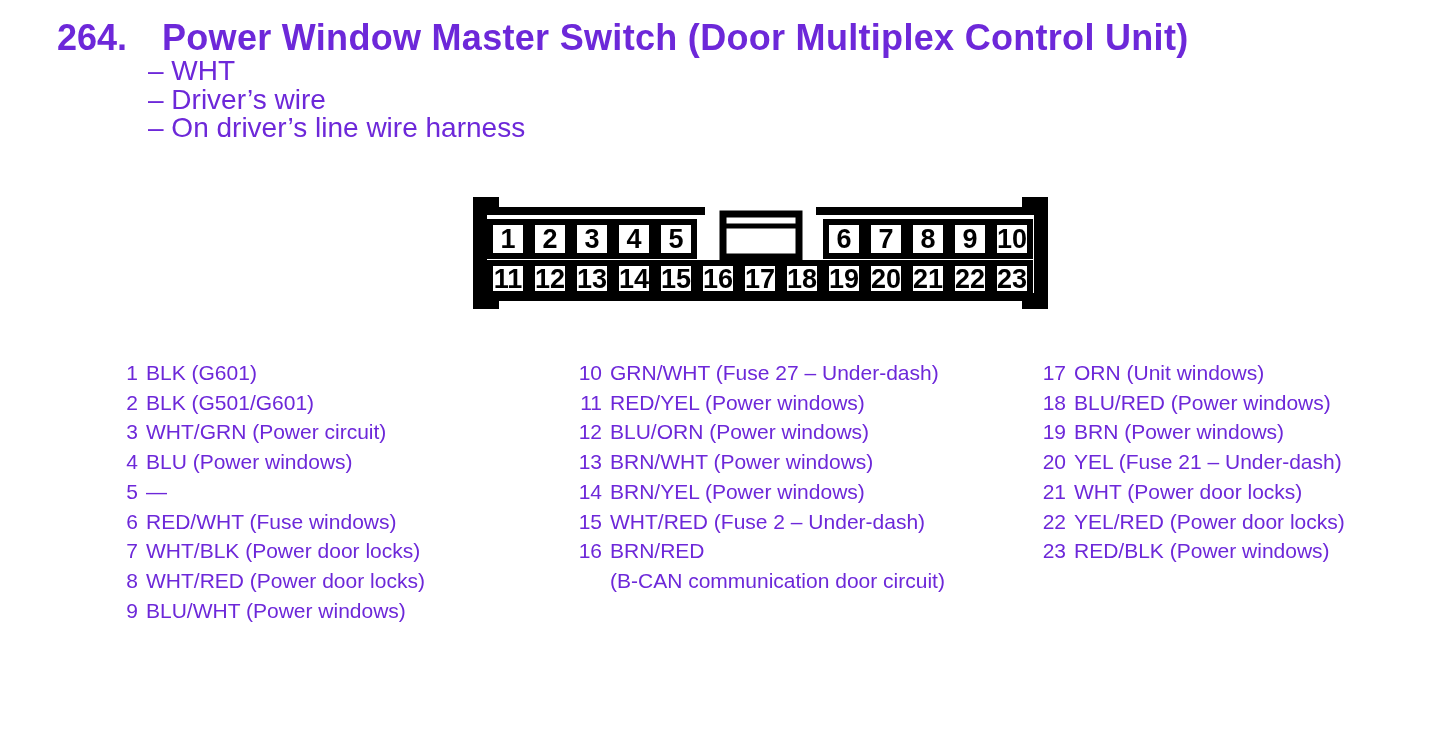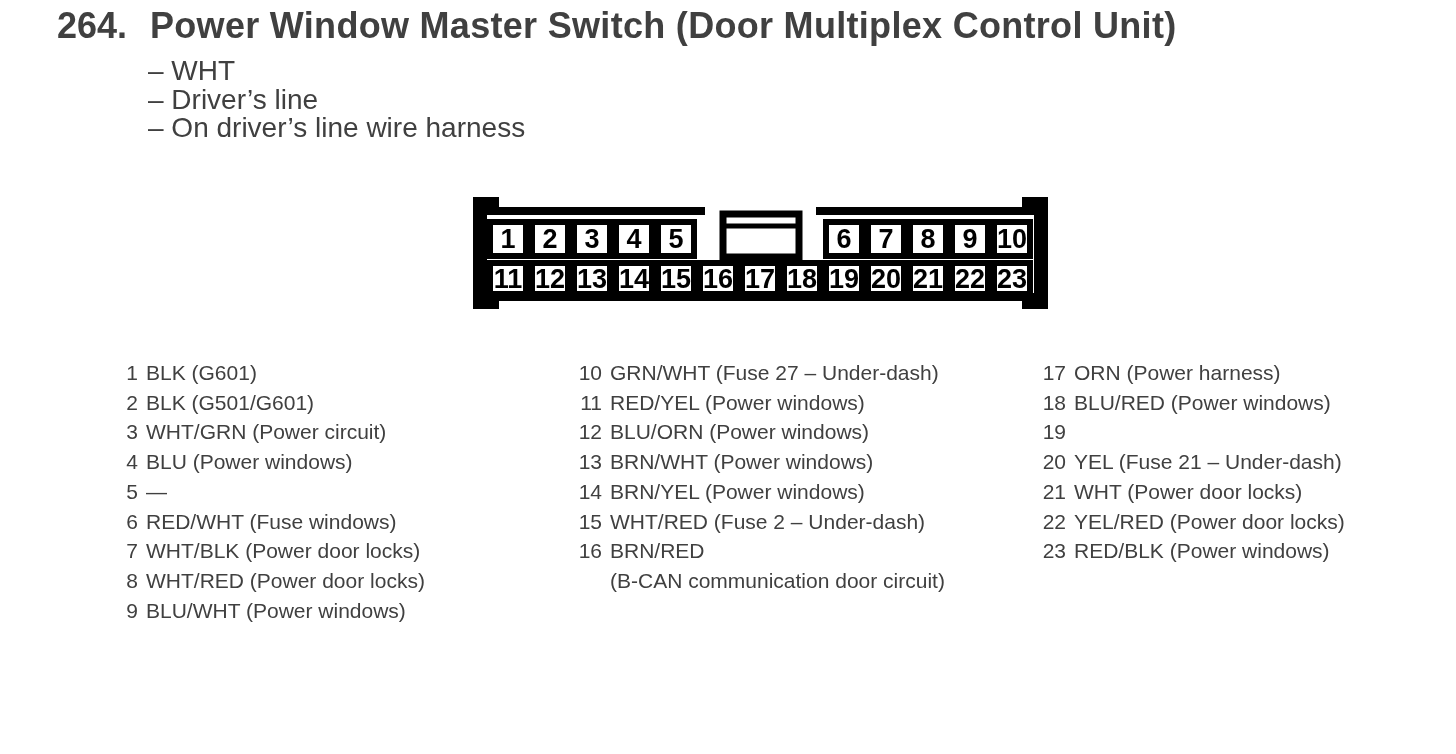--- a/index.html
+++ b/index.html
@@ -5,40 +5,40 @@
   html, body {
     margin: 0;
     padding: 0;
     background: #ffffff;
   }
   .page {
     position: relative;
     width: 1456px;
     height: 754px;
     background: #ffffff;
-    color: #404040;
+    color: #6d28d9;
     font-family: "Liberation Sans", sans-serif;
     overflow: hidden;
   }
   .title-row {
     position: absolute;
     left: 57px;
     top: 5px;
     display: flex;
     align-items: baseline;
     white-space: nowrap;
   }
   .item-num {
     font-weight: bold;
     font-size: 36px;
     width: 93px;
     flex: none;
   }
   .title {
-    margin: 0;
+    margin: 12px;
     font-size: 36px;
     font-weight: bold;
     letter-spacing: 0.3px;
     white-space: nowrap;
   }
   .notes {
     position: absolute;
     left: 148px;
     top: 57px;
     font-size: 28px;
@@ -77,21 +77,21 @@
 
 <div class="page">
 
   <div class="title-row">
     <span class="item-num">264.</span>
     <h1 class="title">Power Window Master Switch (Door Multiplex Control Unit)</h1>
   </div>
 
   <div class="notes">
       <div class="note-line">– WHT</div>
-      <div class="note-line">– Driver’s line</div>
+      <div class="note-line">– Driver’s wire</div>
       <div class="note-line">– On driver’s line wire harness</div>
     </div>
 
   <div class="connector">
     <svg width="575" height="115" viewBox="0 0 575 115" xmlns="http://www.w3.org/2000/svg">
         <rect x="6" y="10" width="563" height="94" fill="#ffffff"></rect>
         <path d="M 0,0 H 26 V 11 H 12 V 101 H 26 V 112 H 0 Z" fill="#000000"></path>
         <path d="M 575,0 H 549 V 11 H 563 V 101 H 549 V 112 H 575 Z" fill="#000000"></path>
         <path d="M 232,14 H 10 V 100 H 565 V 14 H 343" fill="none" stroke="#000000" stroke-width="8"></path>
         <rect x="250" y="17" width="76" height="43" fill="#ffffff" stroke="#000000" stroke-width="7"></rect>
@@ -243,31 +243,34 @@
         <span class="pin-label">
           <div>BRN/RED</div>
           <div>(B-CAN communication door circuit)</div>
         </span>
       </div>
     </div>
   <div class="pin-col pin-col-3">
       <div class="pin-row">
         <span class="pin-num">17</span>
         <span class="pin-label">
-          <div>ORN (Power harness)</div>
+          <div>ORN (Unit windows)</div>
         </span>
       </div>
       <div class="pin-row">
         <span class="pin-num">18</span>
         <span class="pin-label">
           <div>BLU/RED (Power windows)</div>
         </span>
       </div>
       <div class="pin-row">
         <span class="pin-num">19</span>
+        <span class="pin-label">
+          <div>BRN (Power windows)</div>
+        </span>
       </div>
       <div class="pin-row">
         <span class="pin-num">20</span>
         <span class="pin-label">
           <div>YEL (Fuse 21 – Under-dash)</div>
         </span>
       </div>
       <div class="pin-row">
         <span class="pin-num">21</span>
         <span class="pin-label">

